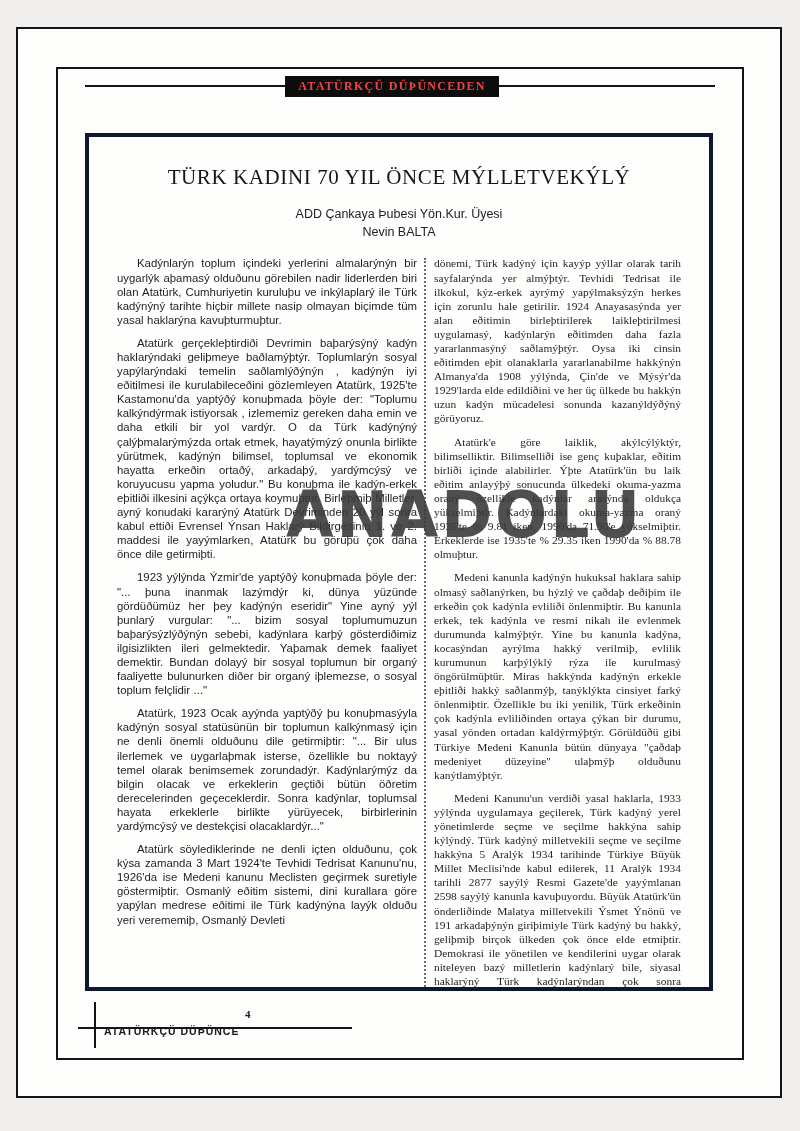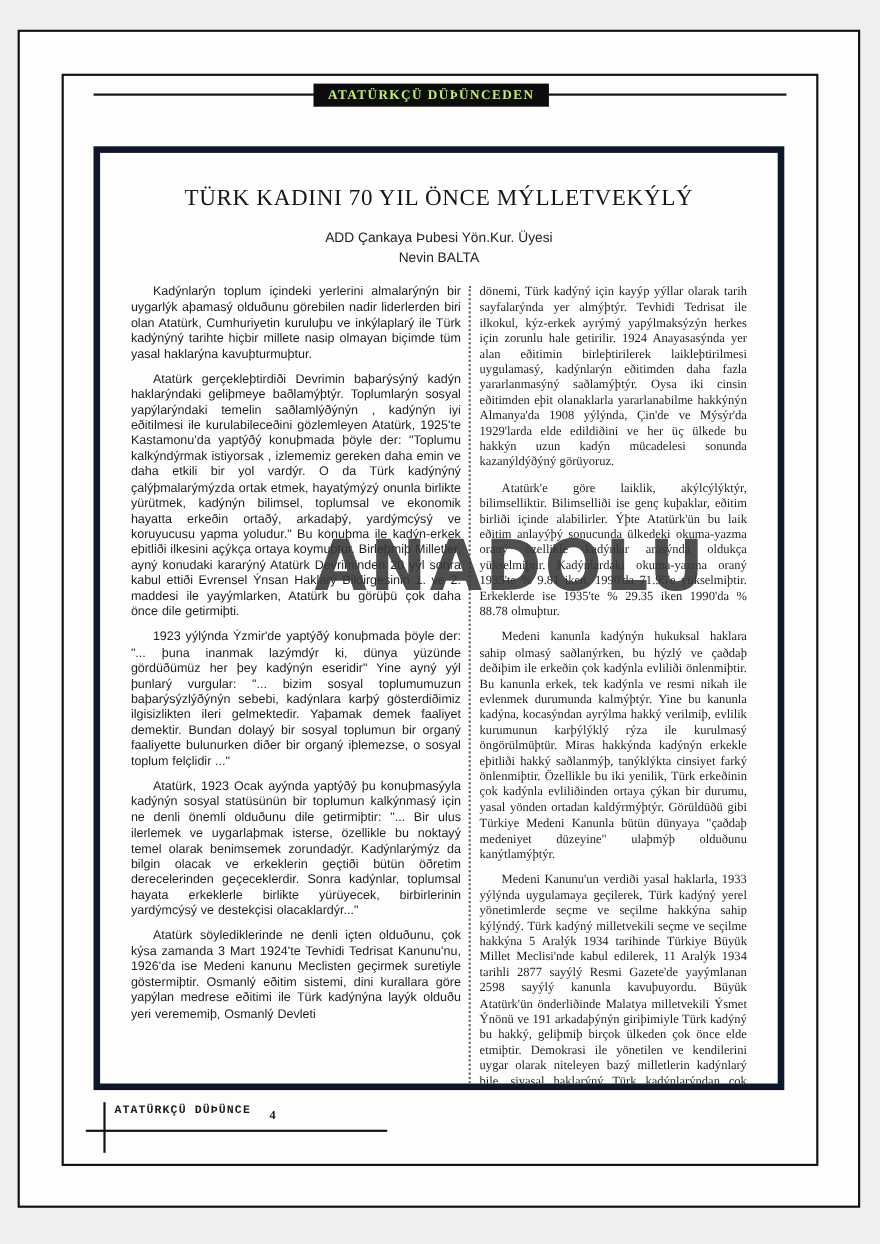--- a/index.html
+++ b/index.html
@@ -15,28 +15,28 @@
   .inner-frame {
     position:absolute; left:56px; top:67px; width:688px; height:993px;
     border:2px solid #141414; background:#fdfdfc;
   }
   .header-rule {
     position:absolute; left:85px; top:85px; width:630px; height:2px;
     background:#141414;
   }
   .header-band {
     position:absolute; left:285px; top:76px; width:214px; height:21px;
-    background:#0c0c0c; color:#bef264;
+    background:#0c0c0c; color:#ef4444;
     display:flex; align-items:center; justify-content:center;
     font-family:"Liberation Serif", serif; font-weight:bold;
     font-size:12px; letter-spacing:1.3px;
   }
   .article-box {
     position:absolute; left:85px; top:133px; width:628px; height:858px;
-    border:6px solid #0f172a; background:#fefefd; overflow:hidden;
+    border:4px solid #0f172a; background:#fefefd; overflow:hidden;
   }
   .title {
     margin-top:25px; text-align:center;
     font-family:"Liberation Serif", serif; font-size:21px;
     letter-spacing:0.6px; line-height:1.45; color:#161616;
   }
   .byline { margin-top:14px; text-align:center; font-size:12.5px; line-height:1.4; color:#222; }
   .columns {
     display:flex; margin-top:15px; padding:0 26px; align-items:stretch;
   }
@@ -49,22 +49,22 @@
   .watermark {
     position:absolute; left:286px; top:478px; z-index:5;
     font-family:"DejaVu Sans", sans-serif; font-weight:bold;
     font-size:64px; letter-spacing:3px; color:#383838; opacity:0.88;
     transform:scaleX(0.96); transform-origin:left center;
     pointer-events:none; white-space:nowrap;
   }
   .footer-rule-v { position:absolute; left:94px; top:1002px; width:2px; height:46px; background:#141414; }
   .footer-rule-h { position:absolute; left:78px; top:1027px; width:274px; height:2px; background:#141414; }
   .footer-journal {
-    position:absolute; left:104px; top:1004px;
-    font-family:Liberation Mono, monospace; font-weight:bold;
+    position:absolute; left:104px; top:1025px;
+    font-family:Liberation Sans, sans-serif; font-weight:bold;
     font-size:10.5px; letter-spacing:1px; color:#1a1a1a;
   }
   .footer-page {
     position:absolute; left:245px; top:1008px;
     font-family:"Liberation Serif", serif; font-weight:bold; font-size:11px; color:#1a1a1a;
   }
 </style>
 </head>
 <body>
 

